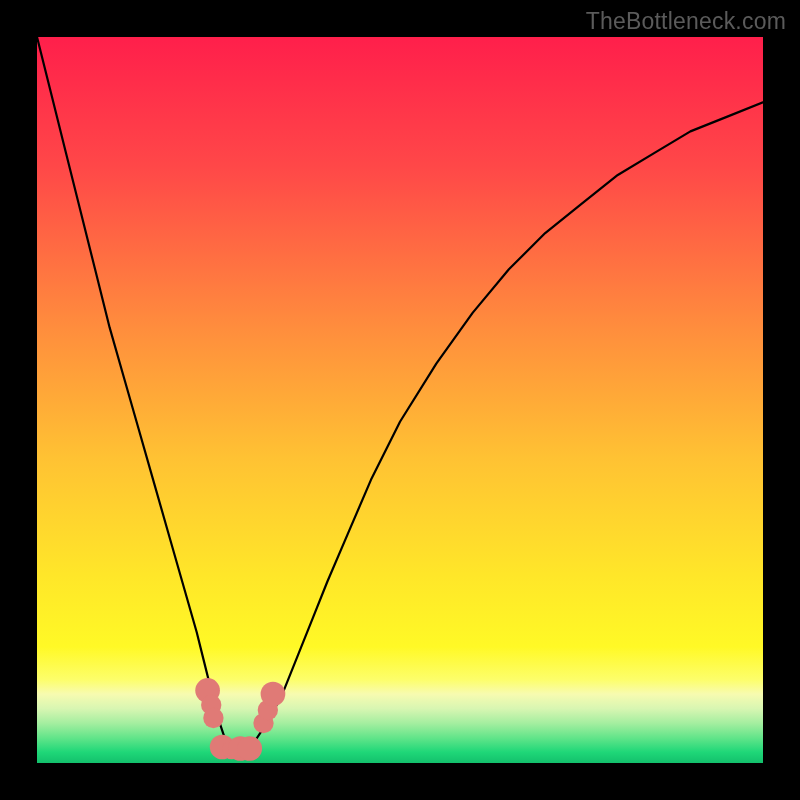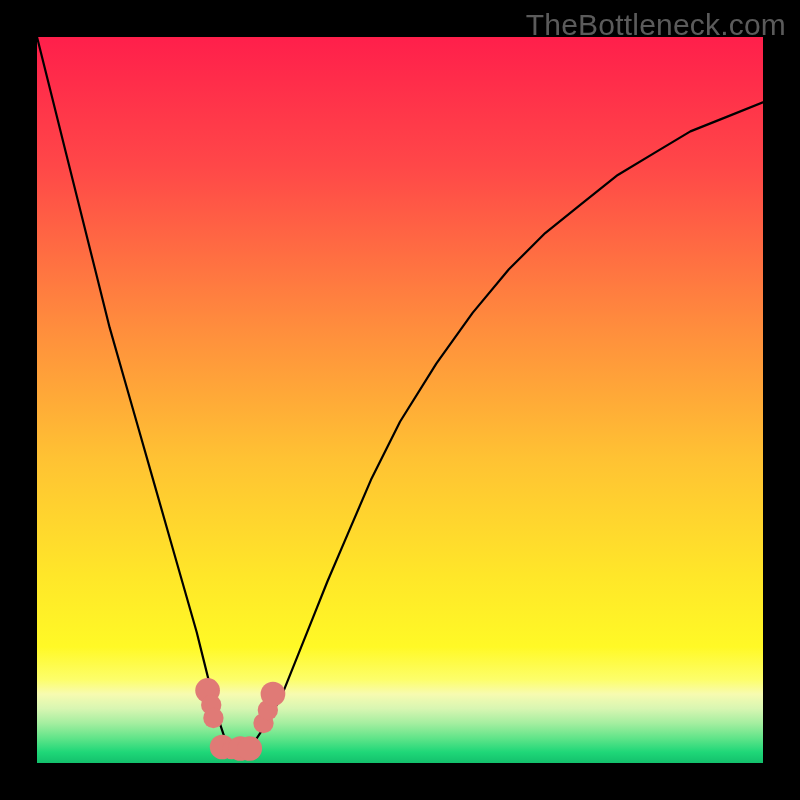--- a/index.html
+++ b/index.html
@@ -22,21 +22,21 @@
     top: 37px;
     left: 37px;
     width: 726px;
     height: 726px;
     overflow: hidden;
   }
   .watermark {
     position: absolute;
     top: 8px;
     right: 14px;
-    font-size: 30px;
+    font-size: 23px;
     font-weight: 500;
     color: #5b5b5b;
     letter-spacing: 0.2px;
   }
 </style>
 </head>
 <body>
 
 <div class="frame">
   <div class="watermark">TheBottleneck.com</div>

